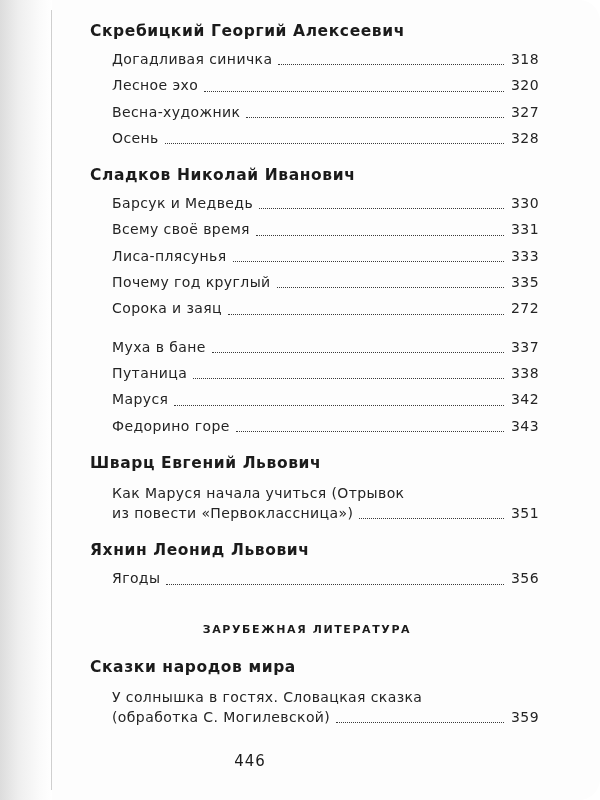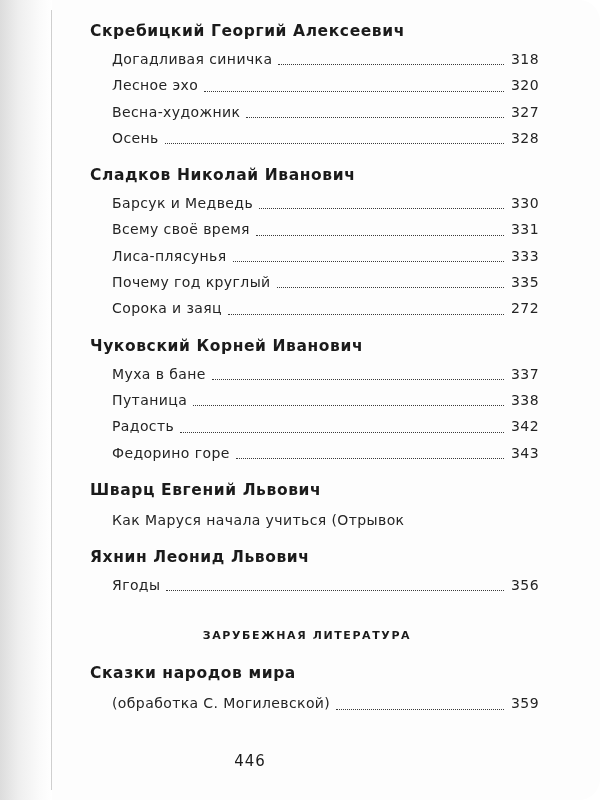--- a/index.html
+++ b/index.html
@@ -173,64 +173,69 @@
         <span class="page-no">335</span>
       </div>
       <div class="entry">
         <span class="title">Сорока  и  заяц</span>
         <span class="leader"></span>
         <span class="page-no">272</span>
       </div>
     </div>
 
     <div class="group">
-      <div class="author">Чуковский  Корней  Иванович</div>
       <div class="entry">
         <span class="title">Муха  в  бане</span>
         <span class="leader"></span>
         <span class="page-no">337</span>
       </div>
       <div class="entry">
         <span class="title">Путаница</span>
         <span class="leader"></span>
         <span class="page-no">338</span>
       </div>
       <div class="entry">
-        <span class="title">Радость</span>
+        <span class="title">Маруся</span>
         <span class="leader"></span>
         <span class="page-no">342</span>
       </div>
       <div class="entry">
         <span class="title">Федорино  горе</span>
         <span class="leader"></span>
         <span class="page-no">343</span>
       </div>
     </div>
 
     <div class="group">
       <div class="author">Шварц  Евгений  Львович</div>
       <div class="entry multiline">
         <span class="title-block">Как  Маруся  начала  учиться  (Отрывок</span>
+        <span class="row2">
+          <span class="t2">из  повести  «Первоклассница»)</span>
+          <span class="leader"></span>
+          <span class="page-no">351</span>
+        </span>
       </div>
     </div>
 
     <div class="group">
       <div class="author">Яхнин  Леонид  Львович</div>
       <div class="entry">
         <span class="title">Ягоды</span>
         <span class="leader"></span>
         <span class="page-no">356</span>
       </div>
     </div>
 
     <div class="section-title">ЗАРУБЕЖНАЯ ЛИТЕРАТУРА</div>
 
     <div class="group">
       <div class="author">Сказки  народов  мира</div>
       <div class="entry multiline">
+        <span class="title-block">У  солнышка  в  гостях.  Словацкая  сказка</span>
         <span class="row2">
           <span class="t2">(обработка  С.  Могилевской)</span>
           <span class="leader"></span>
           <span class="page-no">359</span>
         </span>
       </div>
     </div>
 
   </div>
 

